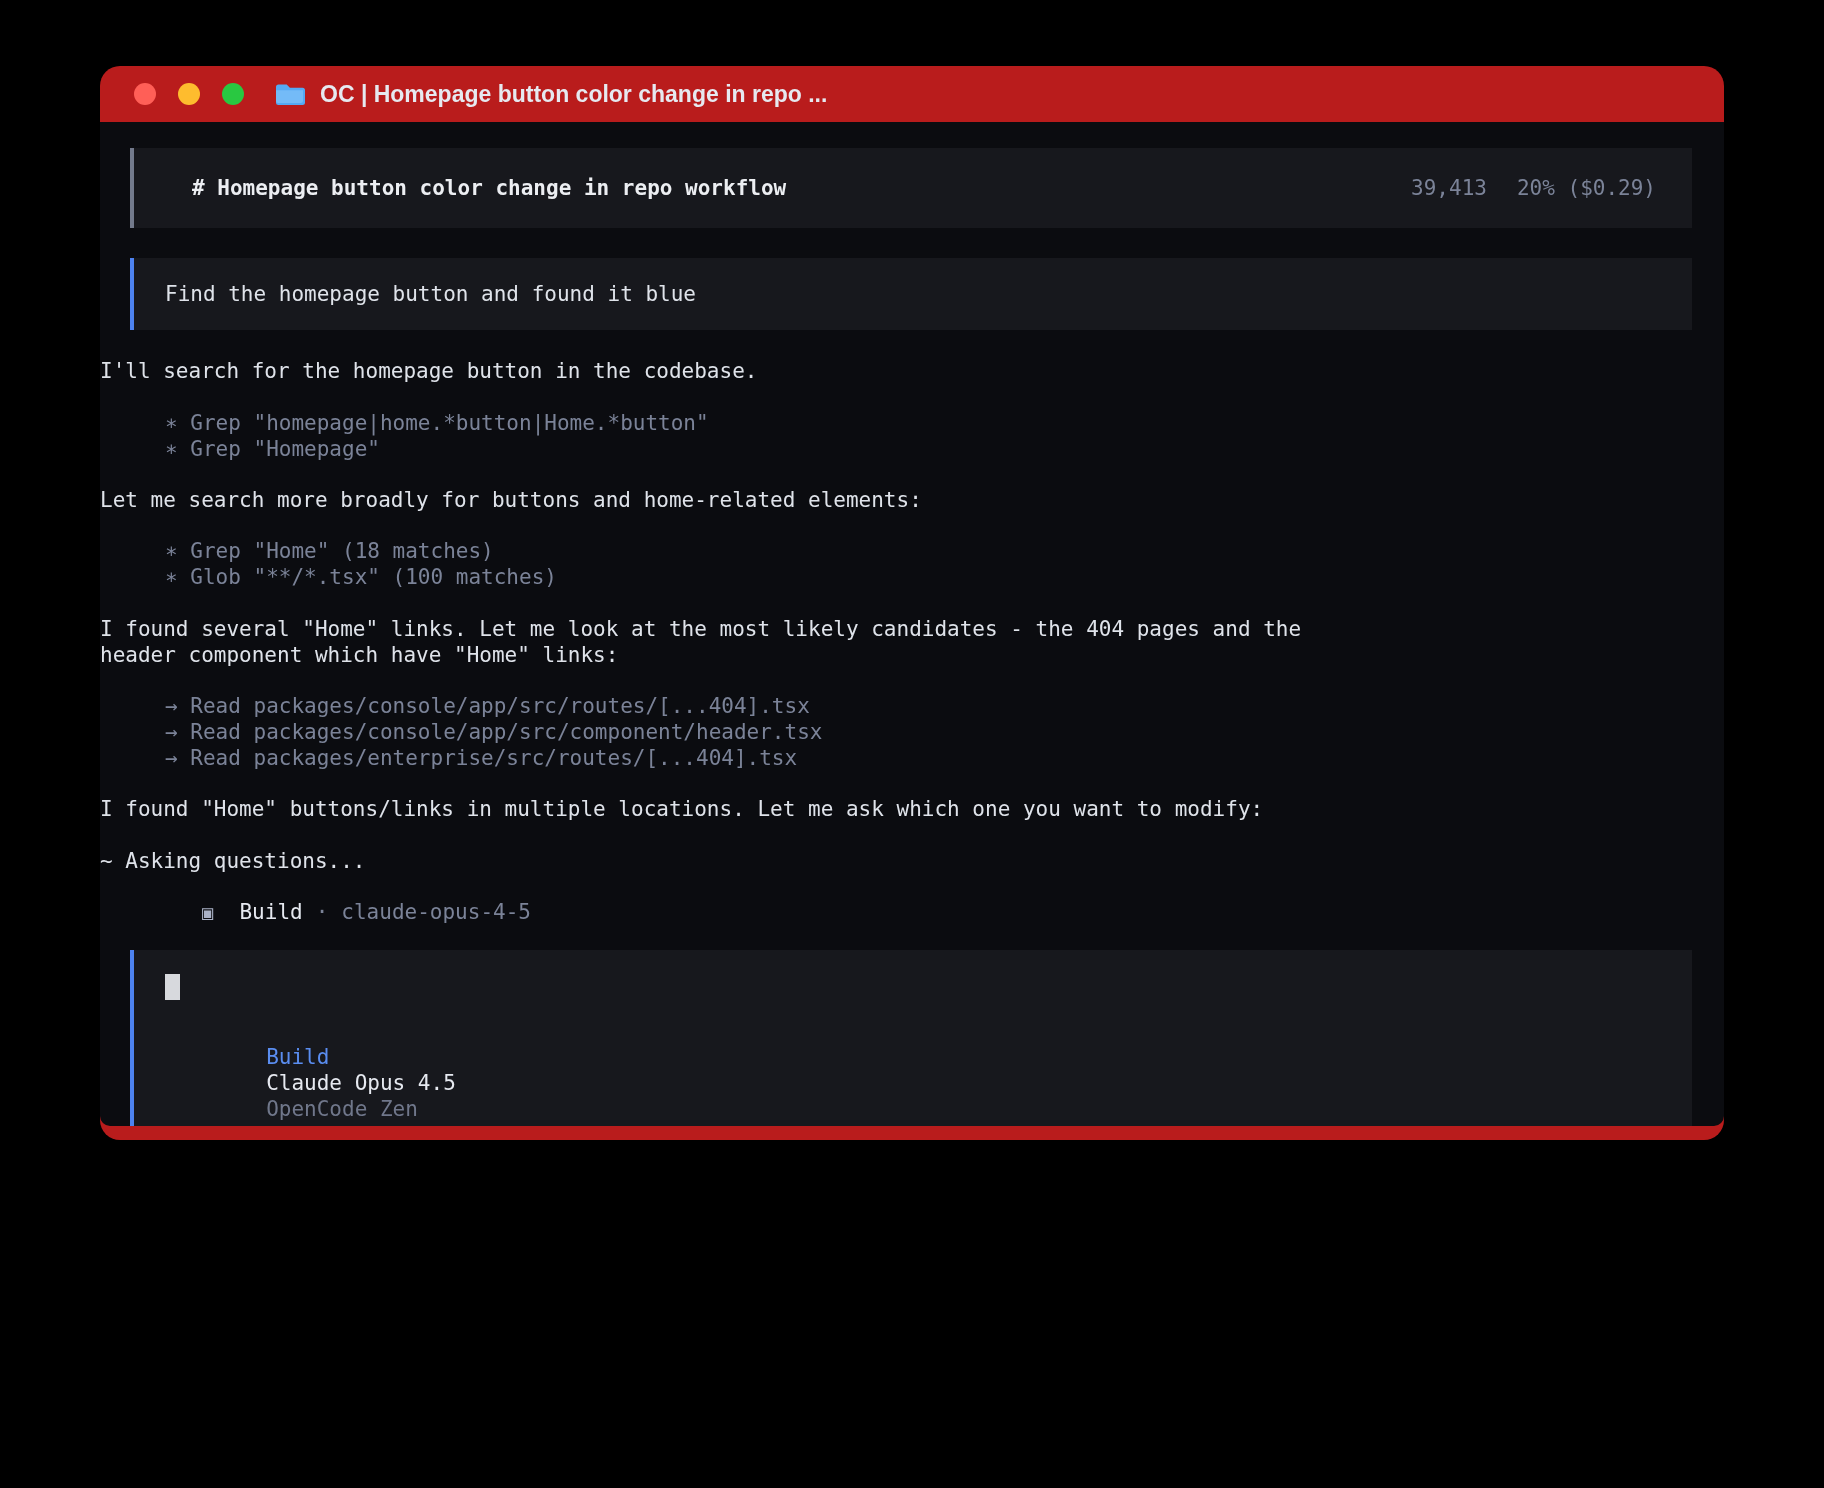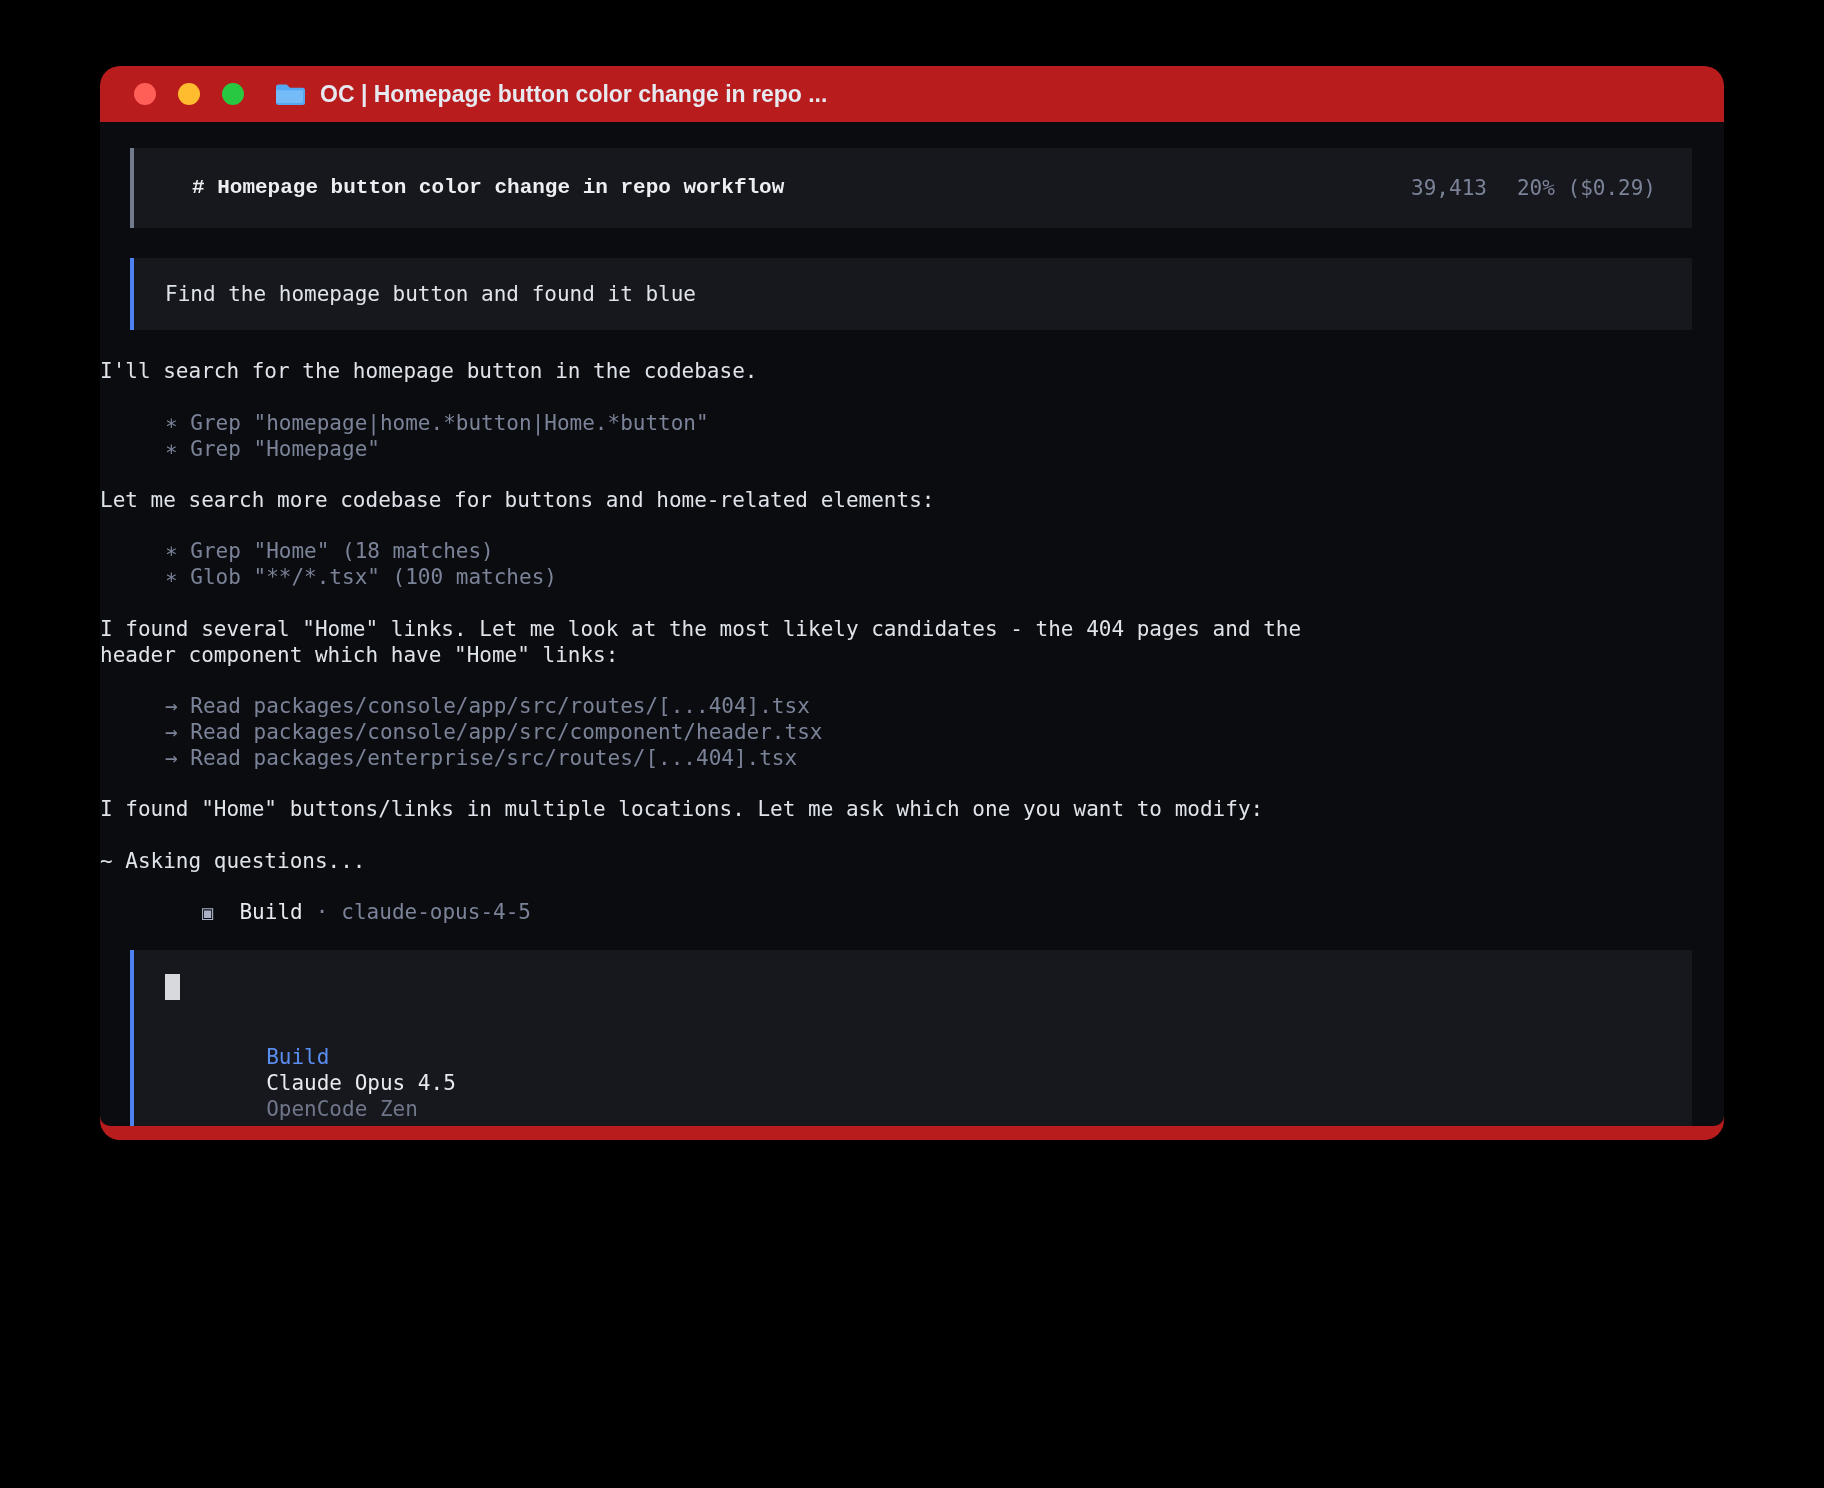--- a/index.html
+++ b/index.html
@@ -34,21 +34,21 @@
   }
 
   .block {
     margin-left: 30px; margin-right: 32px;
     background: #17181d; border-left: 4px solid #737a8c;
   }
   .block.header {
     padding: 27px 36px 27px 58px;
     display: flex; justify-content: space-between; align-items: center;
   }
-  .header-title { font-weight: 700; color: #eceef2; white-space: pre; font-family: Liberation Mono, monospace; }
+  .header-title { font-weight: 700; color: #eceef2; white-space: pre; }
   .header-stats { color: #7b8398; white-space: pre; display: flex; gap: 30px; align-items: flex-end; }
 
   .block.user {
     margin-top: 30px; border-left-color: #4d82f0;
     padding: 23px 36px 23px 31px; white-space: pre;
   }
 
   .para { margin-right: 40px; white-space: pre-wrap; }
   .tools { margin-left: 65px; margin-right: 40px; white-space: pre-wrap; color: #7b8398; }
   .mt26 { margin-top: 26px; }
@@ -101,21 +101,21 @@
         <span>39,413</span>
         <span>20% ($0.29)</span>
       </span>
     </div>
 
     <div class="block user">Find the homepage button and found it blue</div>
 
     <div class="para mt28">I'll search for the homepage button in the codebase.</div>
     <div class="tools mt26">∗ Grep "homepage|home.*button|Home.*button"
 ∗ Grep "Homepage"</div>
-    <div class="para mt25">Let me search more codebase for buttons and home-related elements:</div>
+    <div class="para mt25">Let me search more broadly for buttons and home-related elements:</div>
     <div class="tools mt25">∗ Grep "Home" (18 matches)
 ∗ Glob "**/*.tsx" (100 matches)</div>
     <div class="para mt26">I found several "Home" links. Let me look at the most likely candidates - the 404 pages and the
 header component which have "Home" links:</div>
     <div class="tools mt25">→ Read packages/console/app/src/routes/[...404].tsx
 → Read packages/console/app/src/component/header.tsx
 → Read packages/enterprise/src/routes/[...404].tsx</div>
     <div class="para mt25">I found "Home" buttons/links in multiple locations. Let me ask which one you want to modify:</div>
     <div class="para mt26">~ Asking questions...</div>
 

